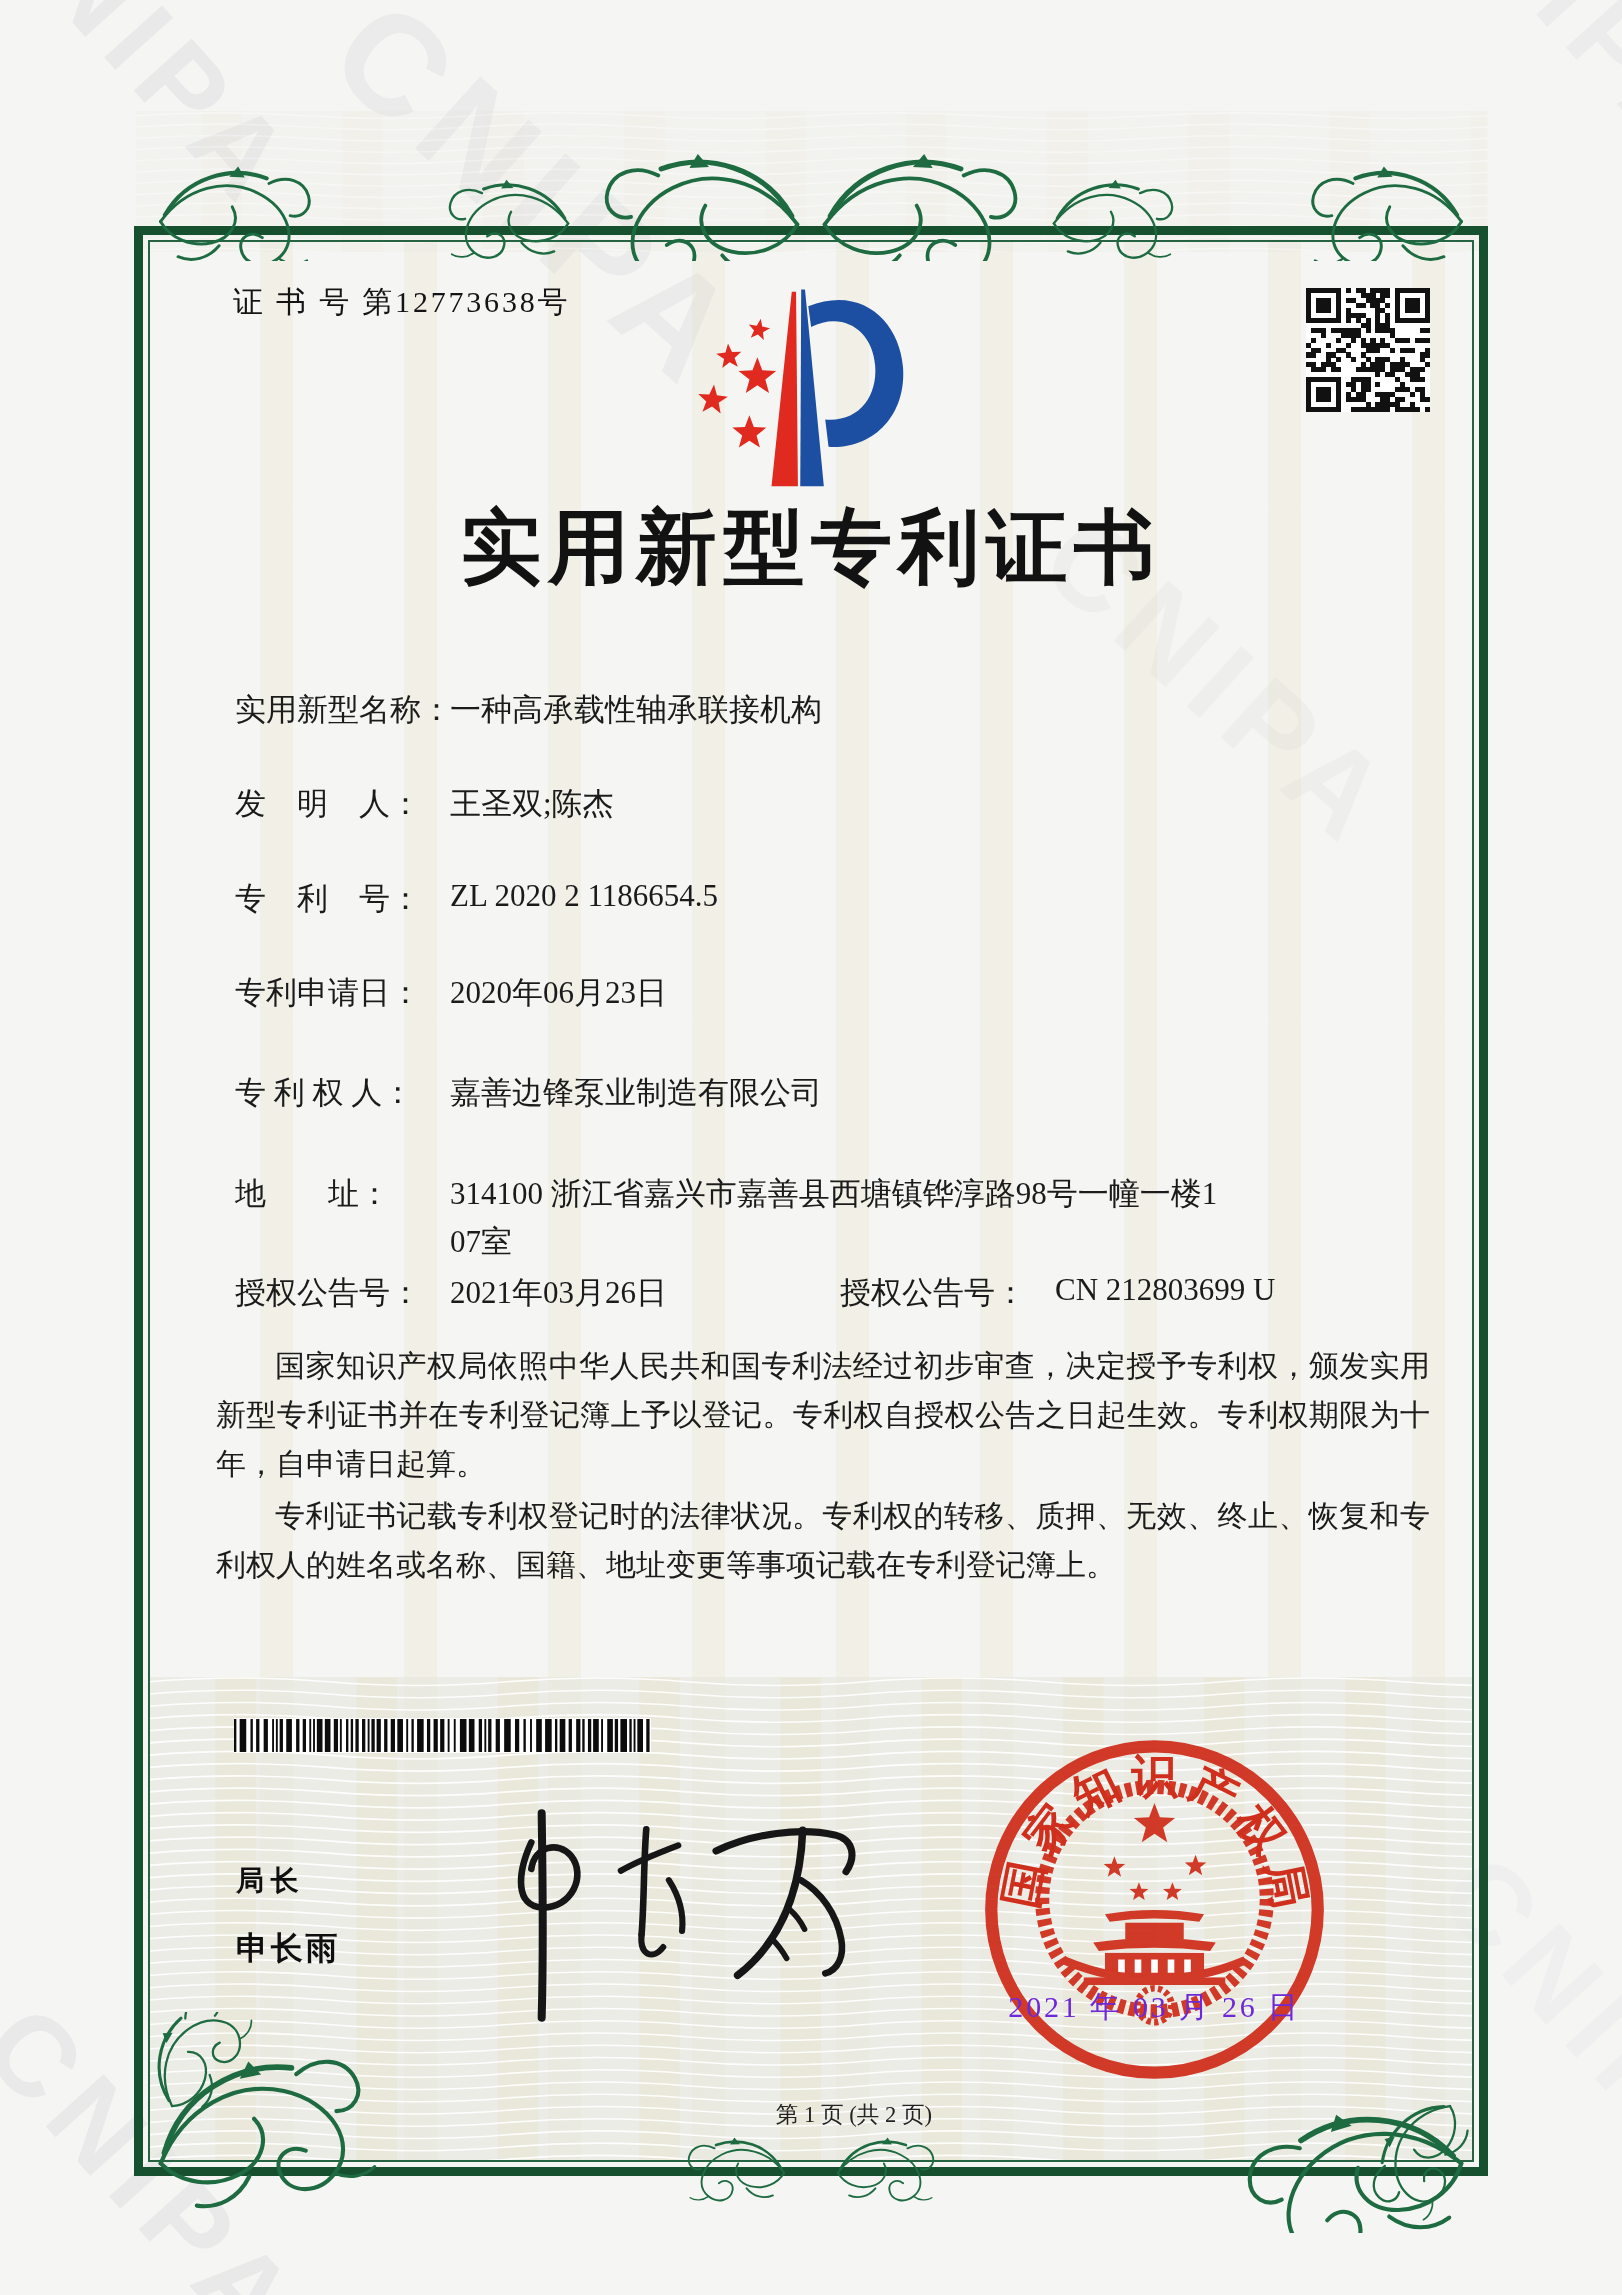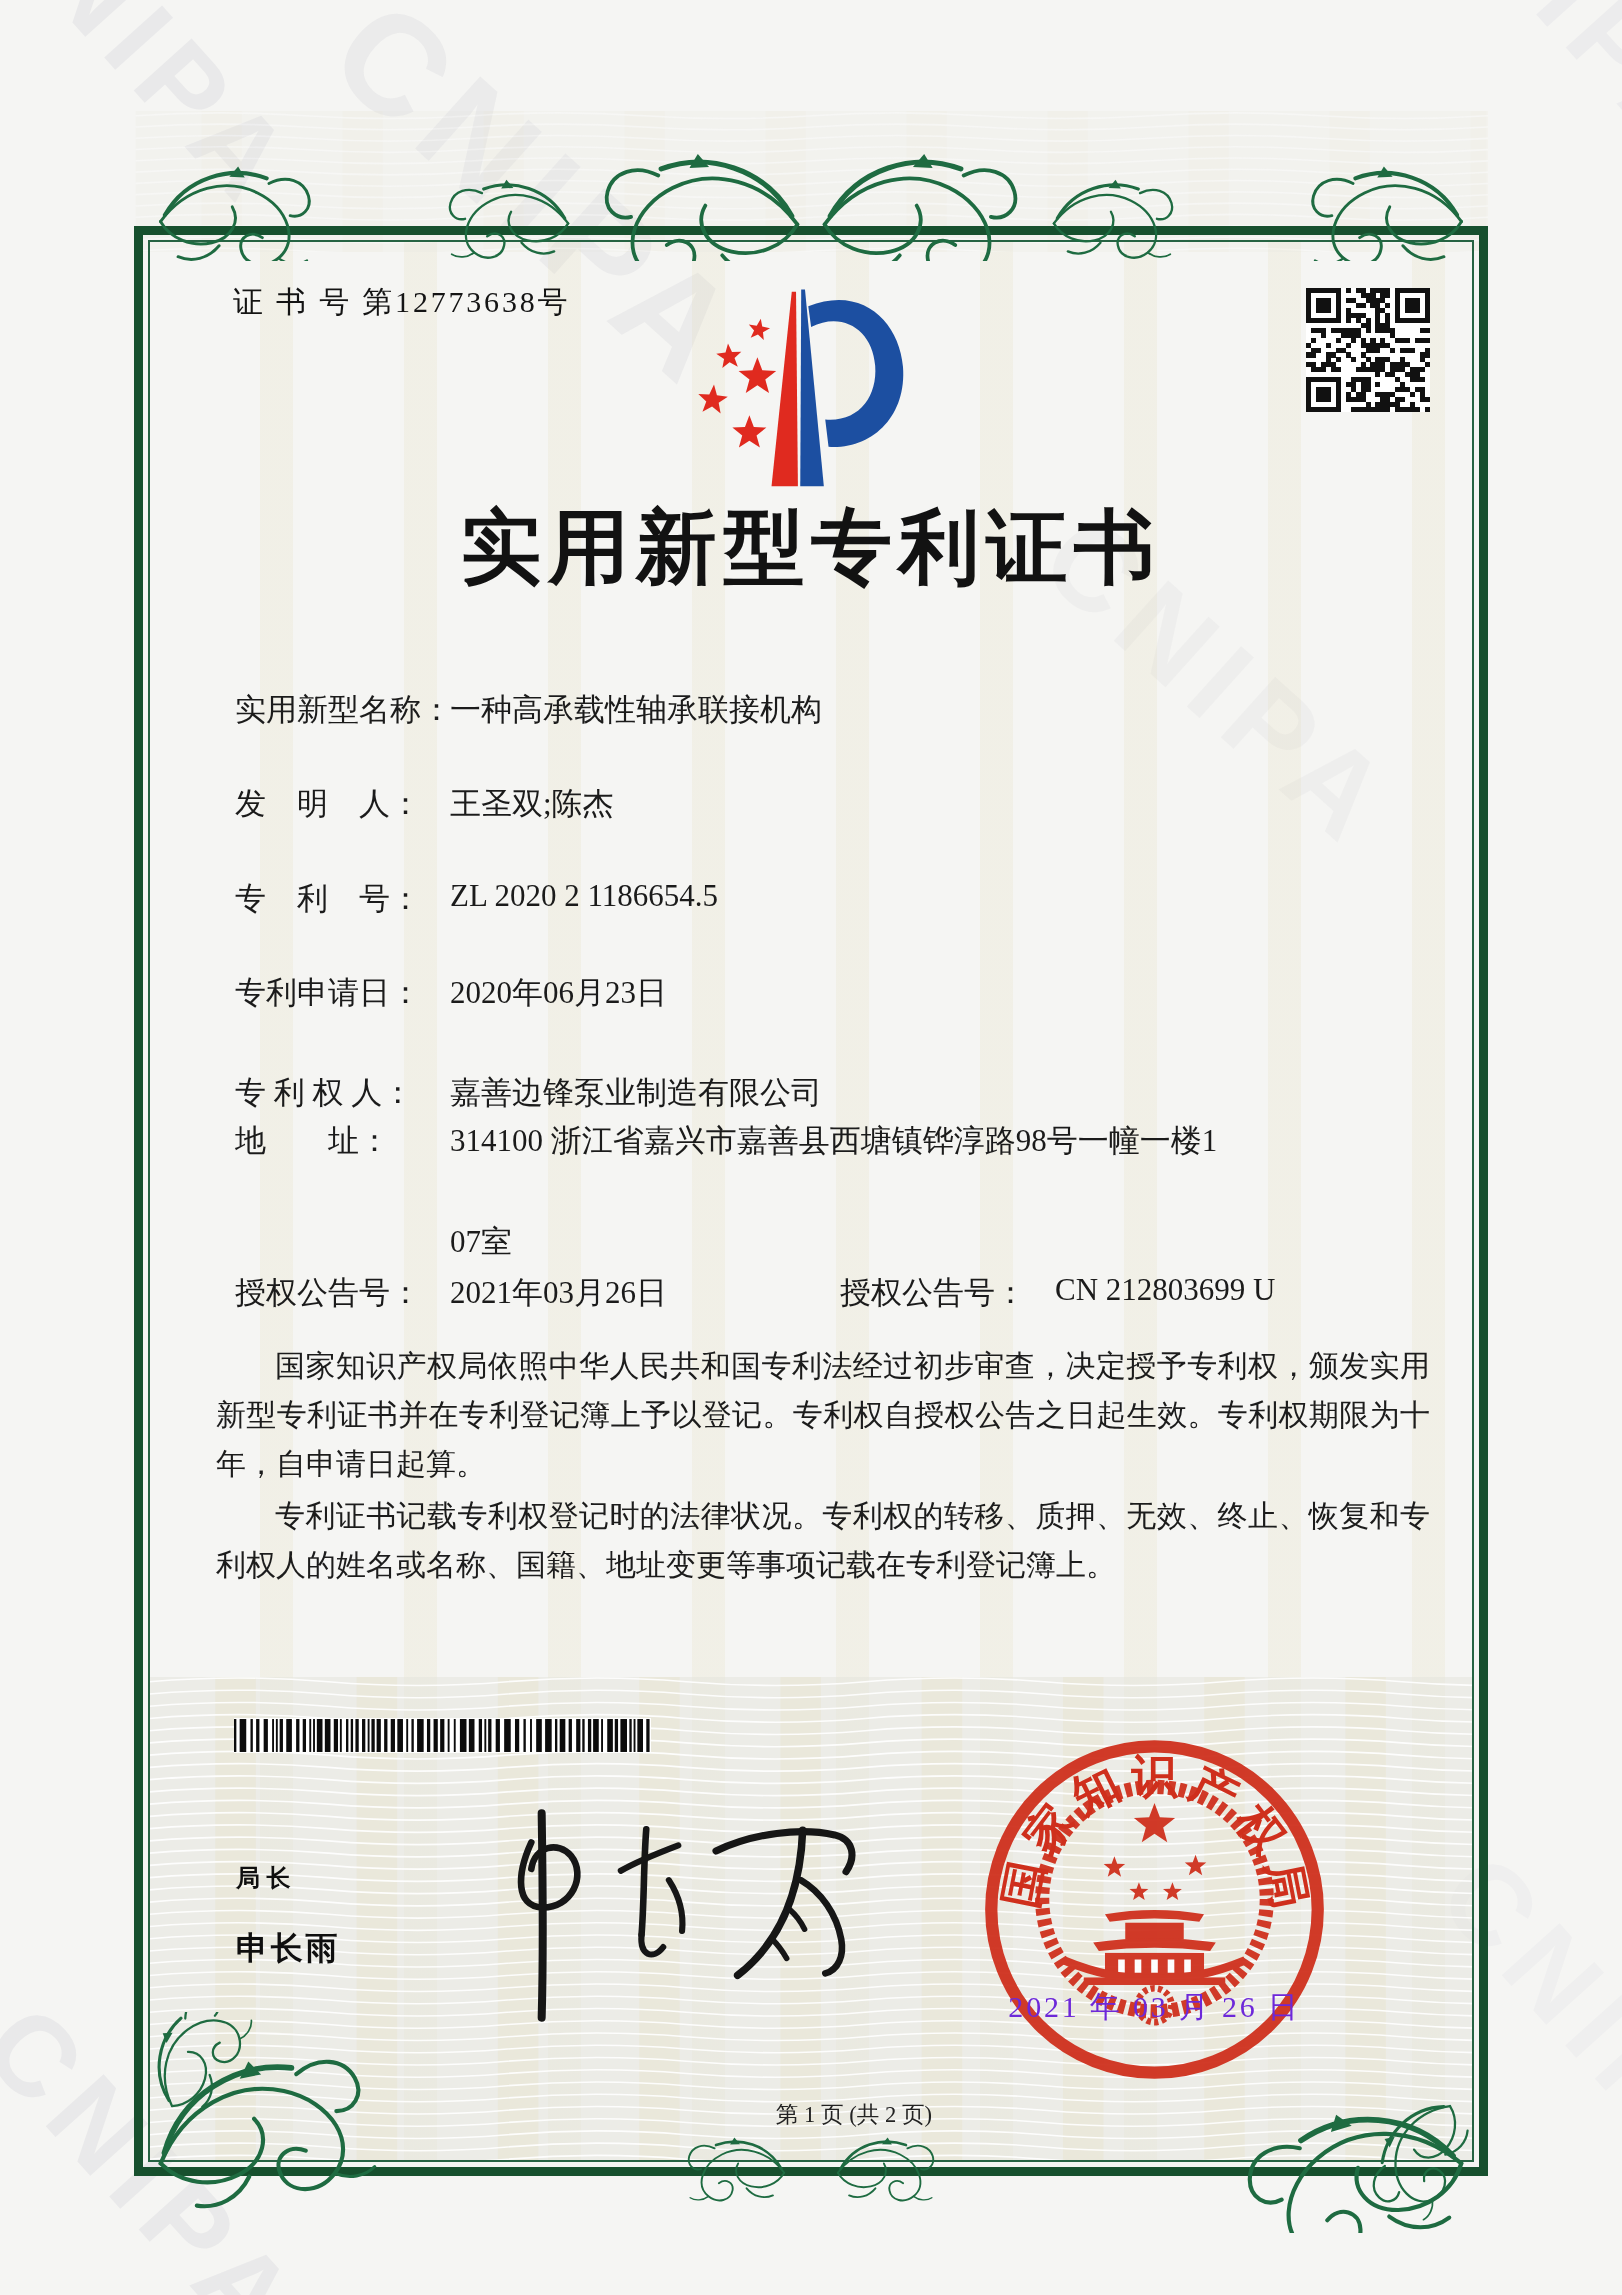--- a/index.html
+++ b/index.html
@@ -21,21 +21,21 @@
   #certno{left:233px;top:282px;font-size:30px;letter-spacing:2.8px;color:#141414;}
   #title{left:134px;top:494px;width:1354px;text-align:center;font-size:81px;font-weight:bold;
          letter-spacing:6.6px;color:#121212;}
   .row{position:absolute;left:235px;font-size:31px;white-space:nowrap;color:#1b1b1b;}
   .row .val{position:absolute;left:215px;top:0;}
   .row .lab2{position:absolute;left:605px;top:0;}
   .row .val2{position:absolute;left:820px;top:0;}
   #paras{left:216px;top:1341px;width:1214px;font-size:30px;line-height:49px;
          text-align:justify;color:#1c1c1c;word-break:break-all;}
   #paras p{margin:0 0 2.8px 0;text-indent:59px;}
-  #director-title{left:236px;top:1862px;font-size:24px;font-weight:bold;letter-spacing:6.6px;
+  #director-title{left:236px;top:1862px;font-size:28px;font-weight:bold;letter-spacing:6.6px;
       font-family:"Liberation Sans","DejaVu Sans",sans-serif;color:#0f0f0f;}
   #director-name{left:236px;top:1927px;font-size:32px;font-weight:bold;letter-spacing:2.8px;
       font-family:"Liberation Sans","DejaVu Sans",sans-serif;color:#0f0f0f;}
   #sealchars{left:979px;top:1734px;width:351px;height:351px;}
   #sealchars span{position:absolute;left:50%;top:50%;font-size:46px;font-weight:bold;color:#cf2f1c;}
   #sealdate{left:979px;top:1987px;width:351px;text-align:center;font-size:30px;
             letter-spacing:2.8px;color:#6d28d9;}
   #footerpage{left:134px;top:2099px;width:1416px;text-align:center;font-size:22.6px;color:#222;padding-left:12px;}
   #contnote{left:631px;top:2177px;width:298px;height:64px;background:#fcfcfb;
             text-align:center;line-height:64px;font-size:26px;letter-spacing:3.8px;color:#161616;}
@@ -518,21 +518,21 @@
     <span class="val">ZL 2020 2 1186654.5</span>
   </div>
   <div class="row" style="top:972px">
     <span>专利申请日：</span>
     <span class="val">2020年06月23日</span>
   </div>
   <div class="row" style="top:1072px">
     <span>专 利 权 人：</span>
     <span class="val">嘉善边锋泵业制造有限公司</span>
   </div>
-  <div class="row" style="top:1120px">
+  <div class="row" style="top:1173px">
     <span>地　　址：</span>
     <span class="val">314100 浙江省嘉兴市嘉善县西塘镇铧淳路98号一幢一楼1</span>
   </div>
   <div class="row" style="top:1221px">
     <span class="val">07室</span>
   </div>
   <div class="row" style="top:1272px">
     <span>授权公告号：</span>
     <span class="val">2021年03月26日</span>
     <span class="lab2">授权公告号：</span>

